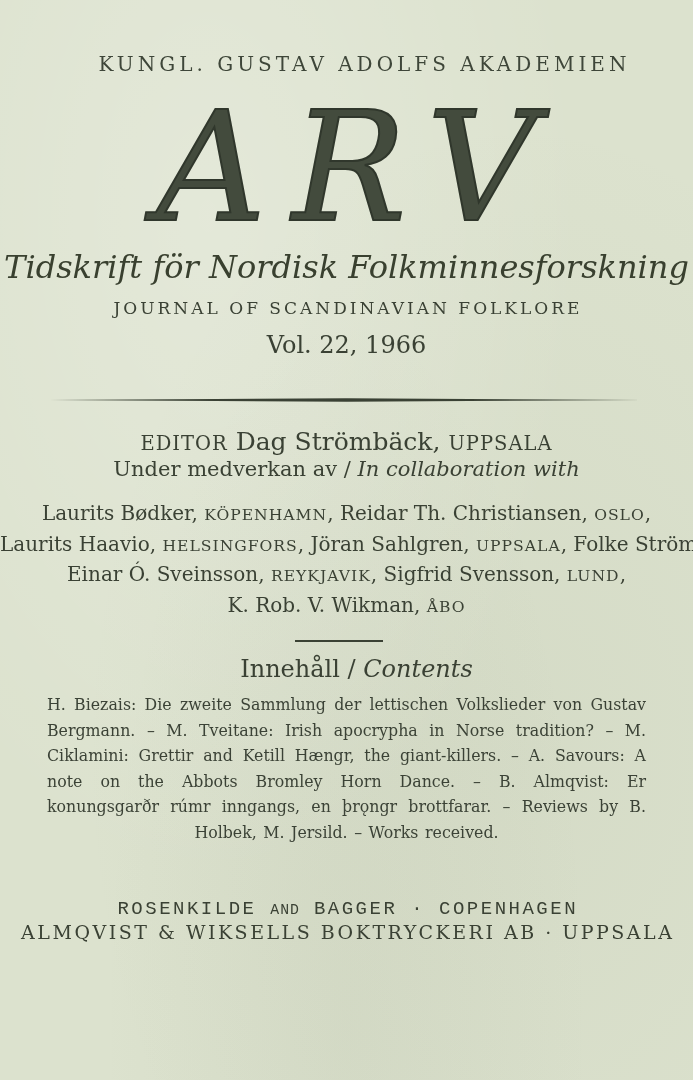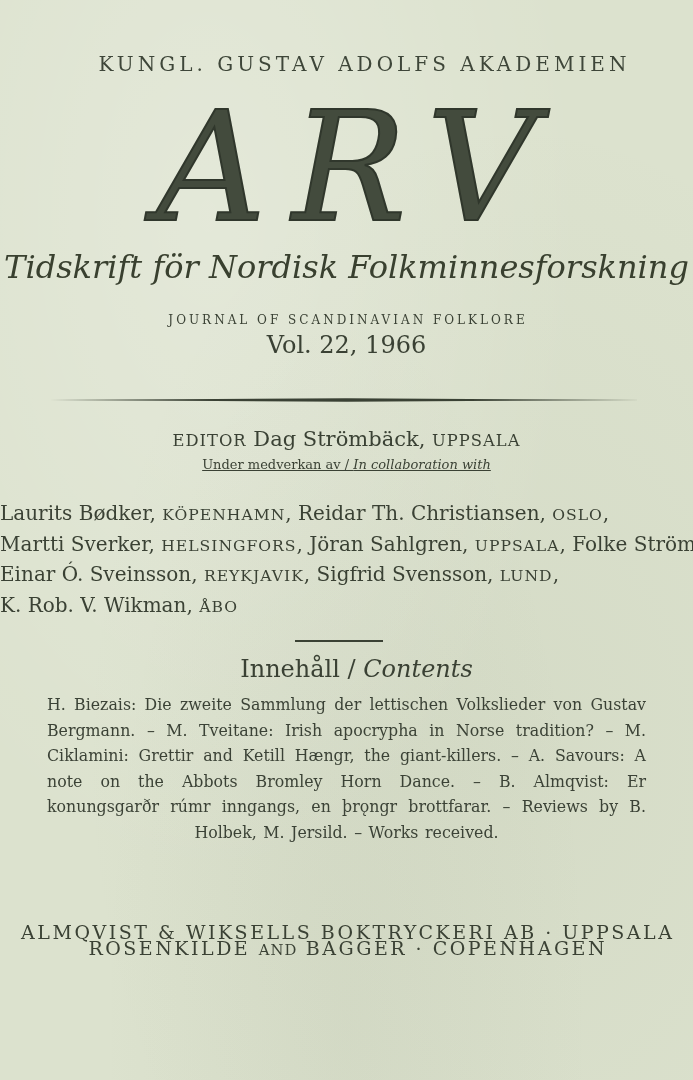--- a/index.html
+++ b/index.html
@@ -45,43 +45,43 @@
     text-shadow: 0 0 1px #2f362b;
     font-style: italic;
   }
   .subtitle-sv {
     top: 248px;
     font-size: 32px;
     font-style: italic;
     color: #39402f;
   }
   .subtitle-en {
-    top: 313px;
-    font-size: 12px;
+    top: 298px;
+    font-size: 17px;
     letter-spacing: 3px;
     text-indent: 3px;
   }
   .volume {
     top: 331px;
     font-size: 24px;
   }
   .main-rule {
     position: absolute;
     top: 398px;
     left: 50px;
     width: 593px;
     height: 4px;
   }
-  .editor-line { top: 427px; font-size: 21px; }
-  .collab-intro { top: 457px; font-size: 13px; text-decoration: underline; }
+  .editor-line { top: 427px; font-size: 25px; }
+  .collab-intro { top: 457px; font-size: 21px; }
   .collaborators {
     position: absolute;
     top: 499px;
     left: 0; right: 0;
-    text-align: left;
+    text-align: center;
     font-size: 20px;
     line-height: 28.5px;
     white-space: nowrap;
   }
   .short-rule {
     position: absolute;
     top: 640px;
     left: 50%;
     width: 88px;
     height: 2px;
@@ -95,21 +95,21 @@
     left: 47px;
     right: 47px;
     font-size: 15.8px;
     line-height: 25.6px;
     text-align: justify;
     text-align-last: center;
     word-spacing: 1.5px;
     color: #3b4236;
   }
   .imprint-1 { top: 921px; font-size: 19px; letter-spacing: 2.5px; text-indent: 2.5px; }
-  .imprint-2 { top: 937px; font-size: 19px; letter-spacing: 2.5px; text-indent: 2.5px; }
+  .imprint-2 { top: 898px; font-size: 19px; letter-spacing: 2.5px; text-indent: 2.5px; font-family: Liberation Mono, monospace; }
   .sc { font-size: 0.78em; letter-spacing: 1px; }
   .it { font-style: italic; }
 </style>
 </head>
 <body>
 
 <div class="page">
 
   <div class="line academy">KUNGL. GUSTAV ADOLFS AKADEMIEN</div>
 
@@ -124,21 +124,21 @@
   <svg class="main-rule" viewBox="0 0 593 4" preserveAspectRatio="none">
     <polygon points="0,2 296.5,0.35 593,2 296.5,3.65" fill="#3a4134"></polygon>
   </svg>
 
   <div class="line editor-line"><span class="sc">EDITOR</span><span> Dag Strömbäck, </span><span class="sc">UPPSALA</span></div>
 
   <div class="line collab-intro"><span>Under medverkan av / </span><span class="it">In collaboration with</span></div>
 
   <div class="collaborators">
     <div><span>Laurits Bødker, </span><span class="sc">KÖPENHAMN</span><span>, Reidar Th. Christiansen, </span><span class="sc">OSLO</span><span>,</span></div>
-    <div><span>Martti Sverker, </span><span class="sc">HELSINGFORS</span><span>, Jöran Sahlgren, </span><span class="sc">UPPSALA</span><span>, Folke Ström, </span></div>
+    <div><span>Laurits Haavio, </span><span class="sc">HELSINGFORS</span><span>, Jöran Sahlgren, </span><span class="sc">UPPSALA</span><span>, Folke Ström, </span></div>
     <div><span>Einar Ó. Sveinsson, </span><span class="sc">REYKJAVIK</span><span>, Sigfrid Svensson, </span><span class="sc">LUND</span><span>,</span></div>
     <div><span>K. Rob. V. Wikman, </span><span class="sc">ÅBO</span></div>
   </div>
 
   <div class="short-rule"></div>
 
   <div class="line contents-heading"><span>Innehåll / </span><span class="it">Contents</span></div>
 
   <div class="contents-body">H. Biezais: Die zweite Sammlung der lettischen Volkslieder von Gustav Bergmann. – M. Tveitane: Irish apocrypha in Norse tradition? – M. Ciklamini: Grettir and Ketill Hængr, the giant-killers. – A. Savours: A note on the Abbots Bromley Horn Dance. – B. Almqvist: Er konungsgarðr rúmr inngangs, en þrǫngr brottfarar. – Reviews by B. Holbek, M. Jersild. – Works received.</div>
 

